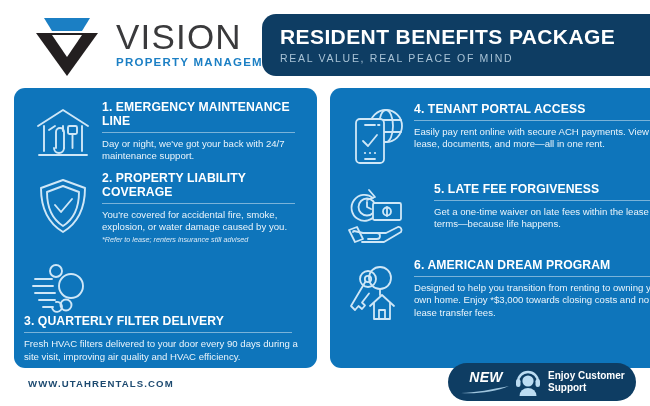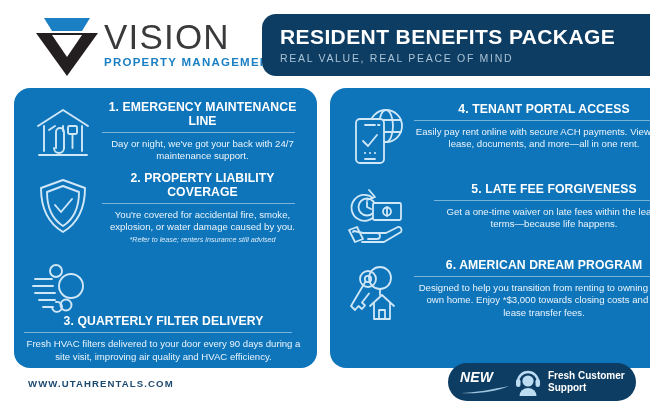--- a/index.html
+++ b/index.html
@@ -8,21 +8,21 @@
     background:#ffffff;
     font-family:"Liberation Sans", sans-serif;
     -webkit-font-smoothing:antialiased;
   }
   .page{position:relative;width:650px;height:406px;}
 
   
   .header{position:absolute;left:0;top:0;width:650px;height:88px;}
   .logo{position:absolute;left:28px;top:8px;display:flex;align-items:center;}
   .logo-mark{position:relative;width:72px;height:72px;flex:none;}
-  .wordmark{margin-left:4px;}
+  .wordmark{margin-left:16px;}
   .wordmark .vision{
     font-size:35px;line-height:34px;letter-spacing:1.2px;
     color:#3a3a3c;font-weight:300;
   }
   .wordmark .pm{
     font-size:11.5px;line-height:14px;letter-spacing:1.25px;
     color:#1b7fc4;font-weight:bold;margin-top:1px;
   }
 
   .banner{
@@ -33,23 +33,22 @@
   .banner-title{
     color:#ffffff;font-size:21px;font-weight:bold;letter-spacing:.4px;line-height:25px;
   }
   .banner-sub{
     color:#a9c3d6;font-size:10.5px;letter-spacing:1.7px;line-height:14px;margin-top:2px;
   }
 
   
   .panel{
     position:absolute;top:88px;height:280px;
-    background:#0e75bb;border-radius:16px;box-sizing:border-box;
+    background:#0e75bb;border-radius:11px;box-sizing:border-box;
     padding:10px 10px 8px 10px;
-    text-align:center;
   }
   .panel-left{left:14px;width:303px;}
   .panel-right{left:330px;width:358px;}
 
   .item{display:flex;align-items:flex-start;}
   .panel-left .item{margin-bottom:2px;}
   .panel-right .item{margin-bottom:2px;}
   .icon-cell{
     width:78px;flex:none;display:flex;align-items:center;justify-content:center;
     padding-top:4px;
@@ -83,21 +82,21 @@
   .footer{position:absolute;left:0;top:368px;width:598px;height:38px;}
   .site-url{
     position:absolute;left:28px;top:10px;
     color:#1d4a70;font-size:9.6px;font-weight:bold;letter-spacing:1.1px;
   }
   .support-badge{
     position:absolute;left:448px;top:-5px;width:188px;height:38px;
     background:#0e3d63;border-radius:19px;display:flex;align-items:center;
     padding-left:12px;box-sizing:border-box;
   }
-  .new-wrap{width:52px;flex:none;}
+  .new-wrap{width:52px;flex:none;text-align:center;}
   .new-text{color:#ffffff;font-size:14px;font-weight:bold;font-style:italic;letter-spacing:.2px;line-height:15px;}
   .new-swoosh{margin-top:1px;}
   .badge-avatar{width:28px;flex:none;margin:0 6px 0 2px;}
   .badge-text{color:#ffffff;font-size:10px;line-height:12px;font-weight:bold;}
 
   svg{display:block;}
 </style>
 </head>
 <body>
 
@@ -271,19 +270,19 @@
       <div class="badge-avatar">
         <svg width="28" height="28" viewBox="0 0 28 28">
           <path d="M4 14 a10 10 0 0 1 20 0" fill="none" stroke="#bcdcf2" stroke-width="2.4"></path>
           <rect x="2" y="11" width="4.5" height="8" rx="2.2" fill="#bcdcf2"></rect>
           <rect x="21.5" y="11" width="4.5" height="8" rx="2.2" fill="#bcdcf2"></rect>
           <circle cx="14" cy="13" r="5.6" fill="#bcdcf2"></circle>
           <path d="M5.5 28 a8.5 8 0 0 1 17 0 z" fill="#bcdcf2"></path>
         </svg>
       </div>
       <div class="badge-text">
-        <div>Fresh Customer</div>
+        <div>Enjoy Customer</div>
         <div>Support</div>
       </div>
     </div>
   </div>
 
 </div>
 
 </body></html>

